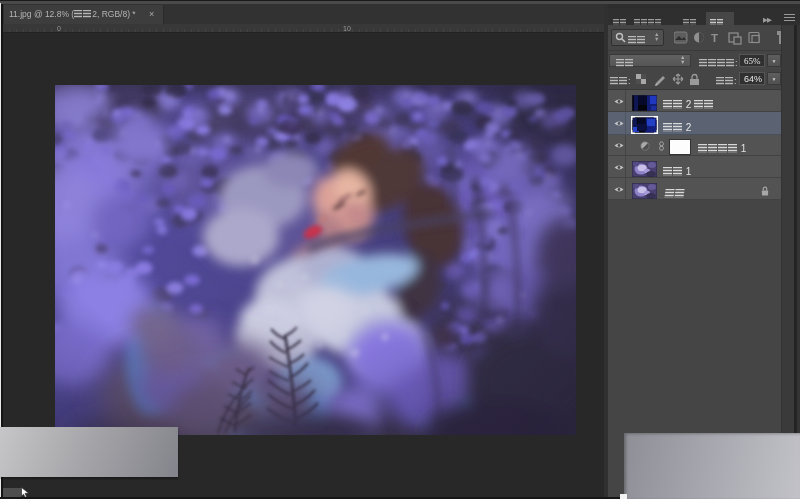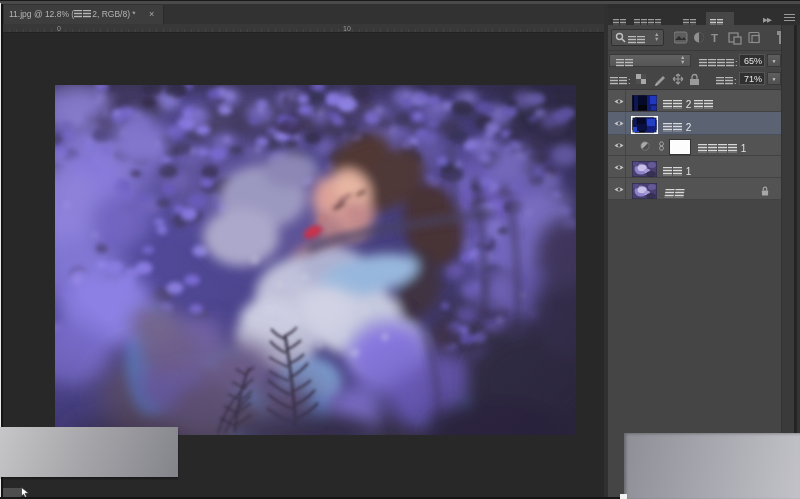--- a/index.html
+++ b/index.html
@@ -637,36 +637,36 @@
       <rect x="75" y="1.5" width="10" height="10" rx="1" fill="none" stroke="#8d8d8d" stroke-width="1.2"></rect>
         <rect x="78" y="4.5" width="7" height="7" fill="#454545" stroke="#8d8d8d" stroke-width="1.2"></rect>
       <rect x="103" y="0" width="7" height="4" fill="#8d8d8d"></rect>
         <rect x="105" y="4" width="3" height="9" fill="#8d8d8d"></rect>
     </svg>
 
     <div class="abs" style="left:1px;top:50px;width:82px;height:13px;background:linear-gradient(#616161,#565656);border:1px solid #393939;border-radius:1px;"></div>
     <div class="abs" style="left:8px;top:52px;"><span class="cjs"></span><span class="cjs"></span></div>
     <div class="abs" style="left:72px;top:51px;font-size:5.5px;color:#b0b0b0;line-height:5px;">▲<br>▼</div>
     <div class="abs" style="left:91px;top:52px;"><span class="cjs"></span><span class="cjs"></span><span class="cjs"></span><span class="cjs"></span><span style="color:#ccc;font-size:9px;">:</span></div>
-    <div class="abs" style="left:131px;top:50px;width:26px;height:13px;background:#303030;border:1px solid #555;color:#e8e8e8;font-size:9px;padding:1px 0 0 4px;">65%</div>
+    <div class="abs" style="left:131px;top:50px;width:26px;height:13px;background:#303030;border:1px solid #555;color:#e8e8e8;font-size:9px;padding:1px 0 0 4px;font-family:Liberation Serif, serif;">65%</div>
     <div class="abs" style="left:159px;top:50px;width:14px;height:13px;background:linear-gradient(#5e5e5e,#505050);border:1px solid #393939;color:#ccc;font-size:5px;text-align:center;line-height:12px;">▼</div>
 
     <div class="abs" style="left:2px;top:70px;"><span class="cjs"></span><span class="cjs"></span><span style="color:#ccc;font-size:9px;">:</span></div>
     <svg class="abs" style="left:28px;top:69px;" width="76" height="13" viewBox="0 0 76 13">
       <rect x="0" y="1" width="10" height="10" fill="#6a6a6a"></rect>
         <path d="M0,1h5v5h-5zM5,6h5v5h-5z" fill="#a8a8a8"></path>
         <path d="M5,1h5v5h-5zM0,6h5v5h-5z" fill="#4e4e4e"></path>
       <path d="M20,10 L27,3 L29,5 L22,12 Z" fill="#9a9a9a"></path>
         <path d="M20,10 L22,12 L19,13 Z" fill="#c0c0c0"></path>
       <path d="M42,1 L42,11 M37,6 L47,6 M42,1 L40,3 M42,1 L44,3 M42,11 L40,9 M42,11 L44,9 M37,6 L39,4 M37,6 L39,8 M47,6 L45,4 M47,6 L45,8" stroke="#9a9a9a" stroke-width="1.1" fill="none"></path>
       <rect x="54" y="6" width="9" height="6" fill="#9a9a9a"></rect>
         <path d="M56,6 V4 a2.5,2.5 0 0 1 5,0 V6" fill="none" stroke="#9a9a9a" stroke-width="1.3"></path>
     </svg>
     <div class="abs" style="left:108px;top:70px;"><span class="cjs"></span><span class="cjs"></span><span style="color:#ccc;font-size:9px;">:</span></div>
-    <div class="abs" style="left:131px;top:68px;width:26px;height:13px;background:#303030;border:1px solid #555;color:#e8e8e8;font-size:9px;padding:1px 0 0 4px;">71%</div>
+    <div class="abs" style="left:131px;top:68px;width:26px;height:13px;background:#303030;border:1px solid #555;color:#e8e8e8;font-size:9px;padding:1px 0 0 4px;">64%</div>
     <div class="abs" style="left:159px;top:68px;width:14px;height:13px;background:linear-gradient(#5e5e5e,#505050);border:1px solid #393939;color:#ccc;font-size:5px;text-align:center;line-height:12px;">▼</div>
     <div class="abs" style="left:0;top:85px;width:192px;height:1px;background:#383838;"></div>
 
     <div id="rows" class="abs" style="left:0;top:86px;width:174px;">
 
       <div class="abs" style="left:0;top:0;width:173px;height:22px;background:#535353;border-bottom:1px solid #424242;"></div>
       <svg class="abs" style="left:6px;top:8px;" width="10" height="7" viewBox="0 0 10 7">
           <path d="M0.5,3.5 Q5,-0.4 9.5,3.5 Q5,7.4 0.5,3.5 Z" fill="#c2c2c2"></path>
           <circle cx="5" cy="3.5" r="1.4" fill="#4a4a4a"></circle>
         </svg>

